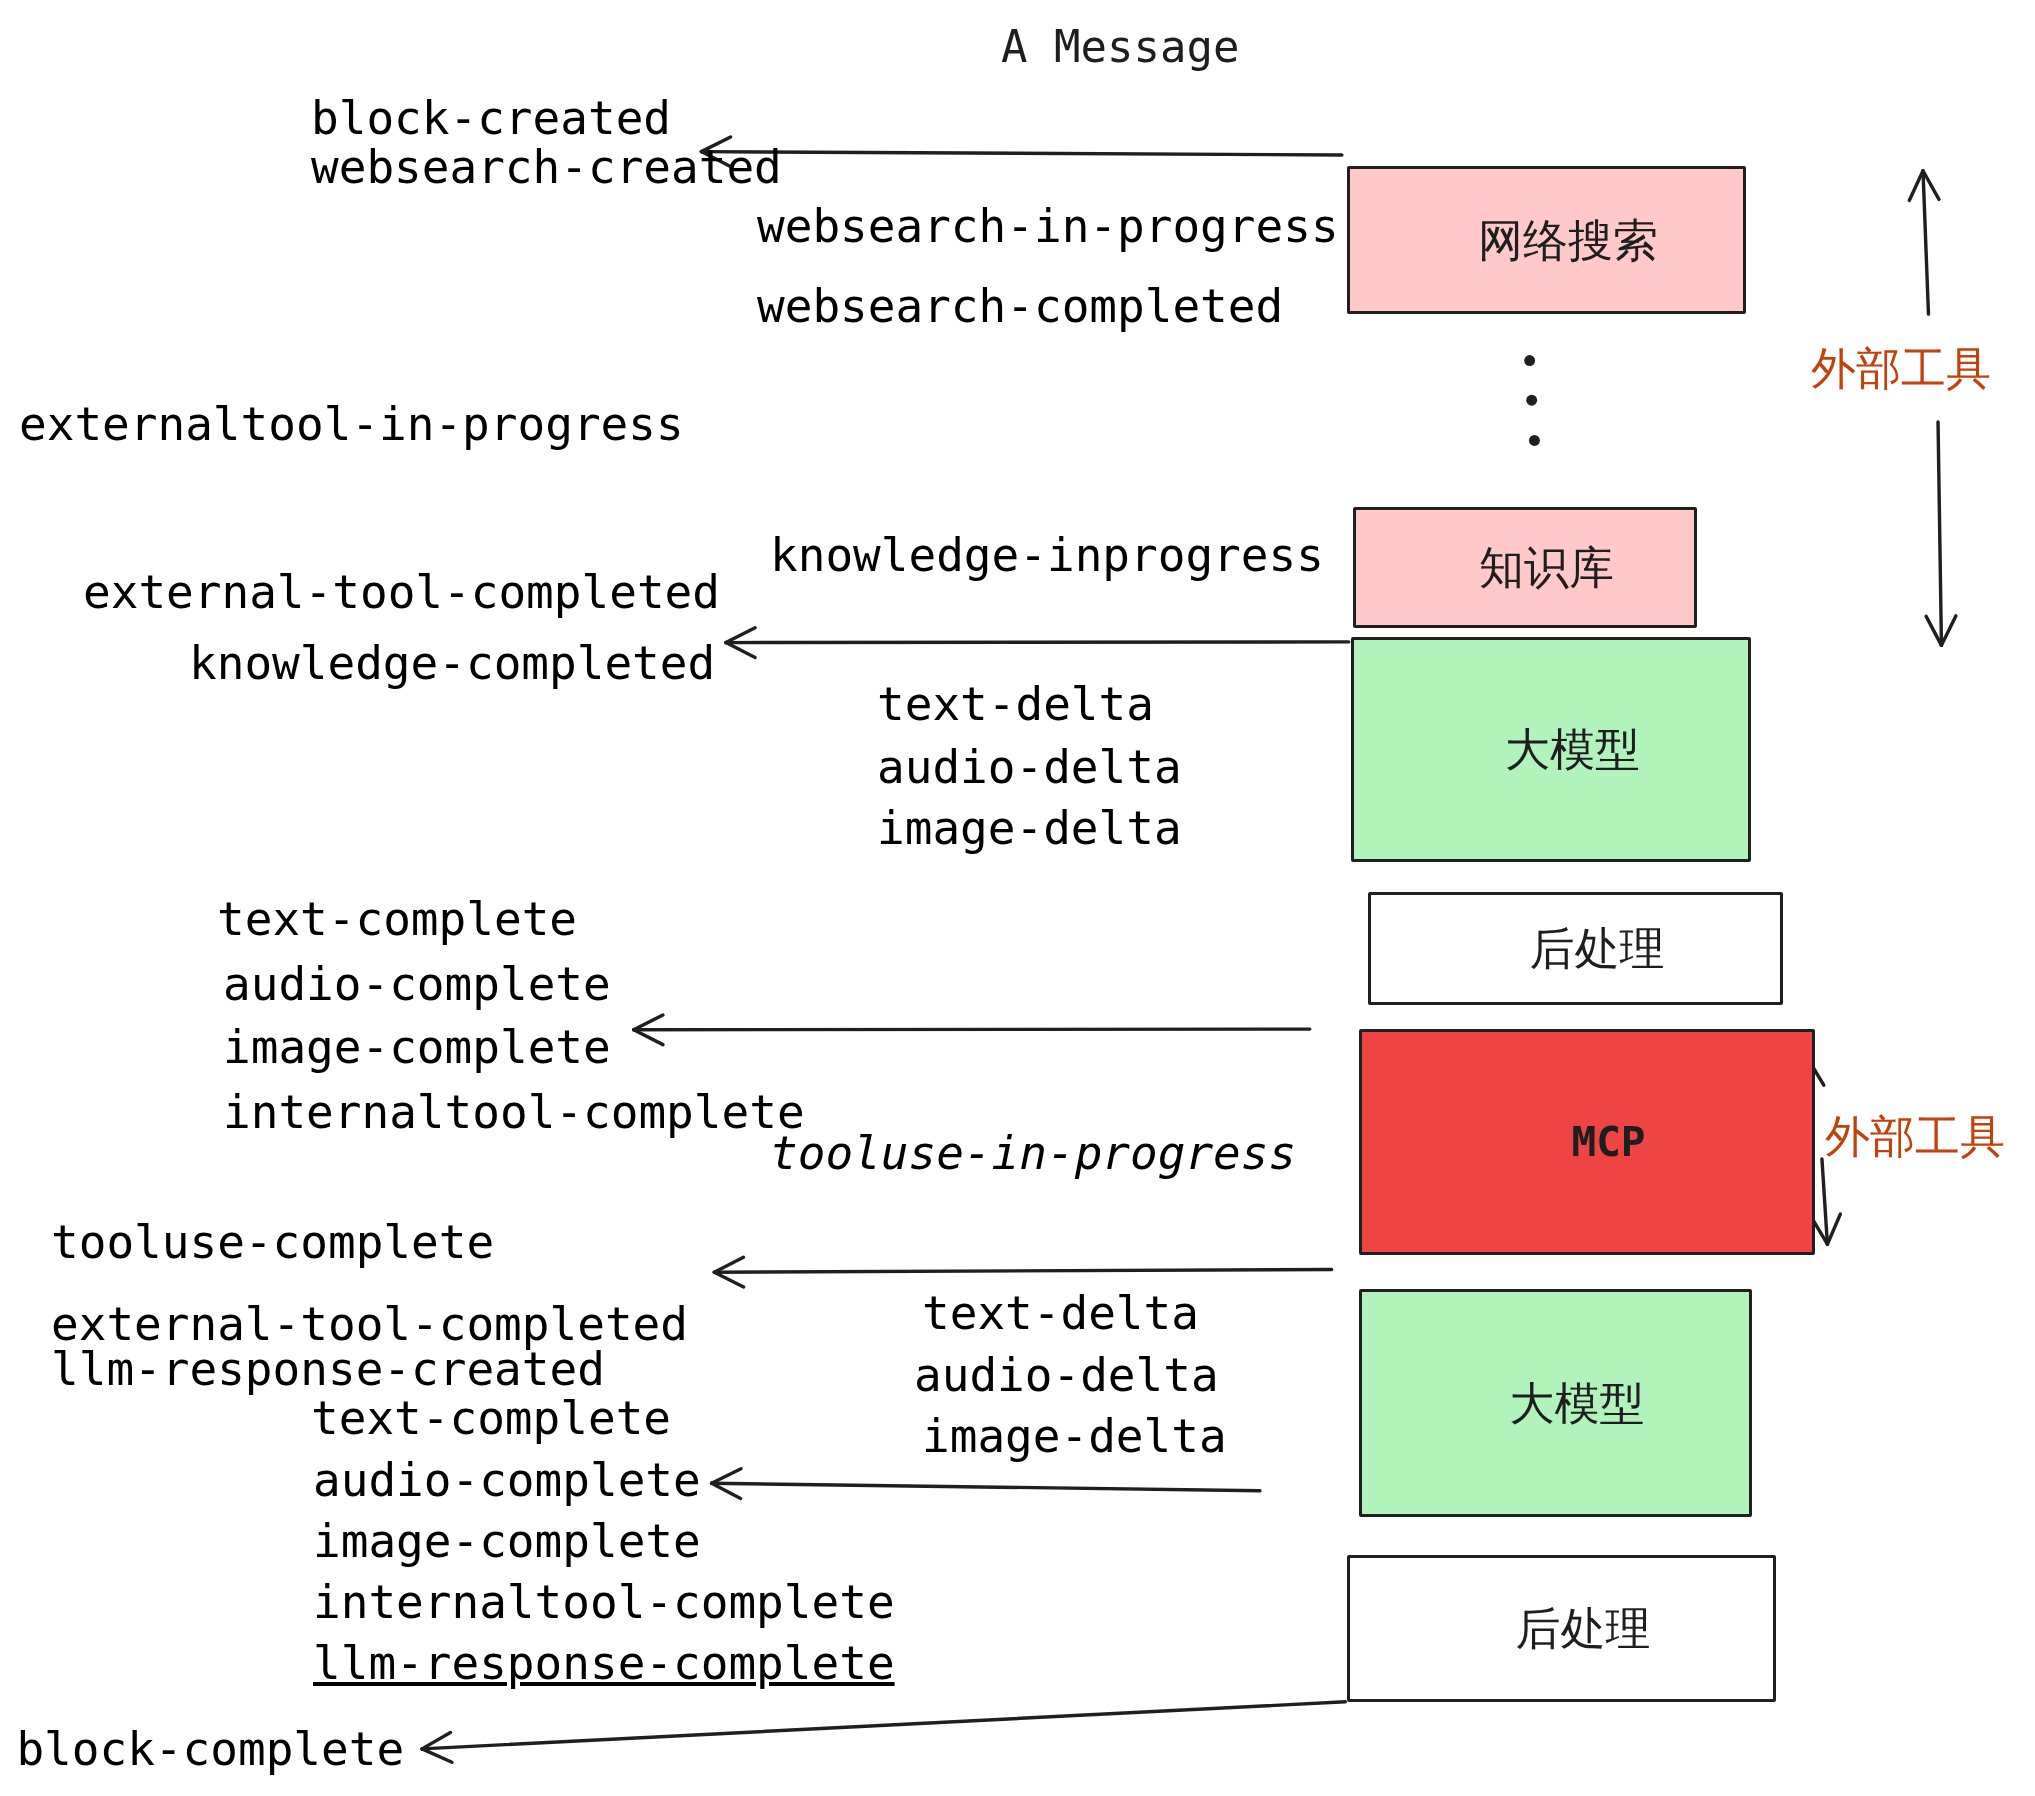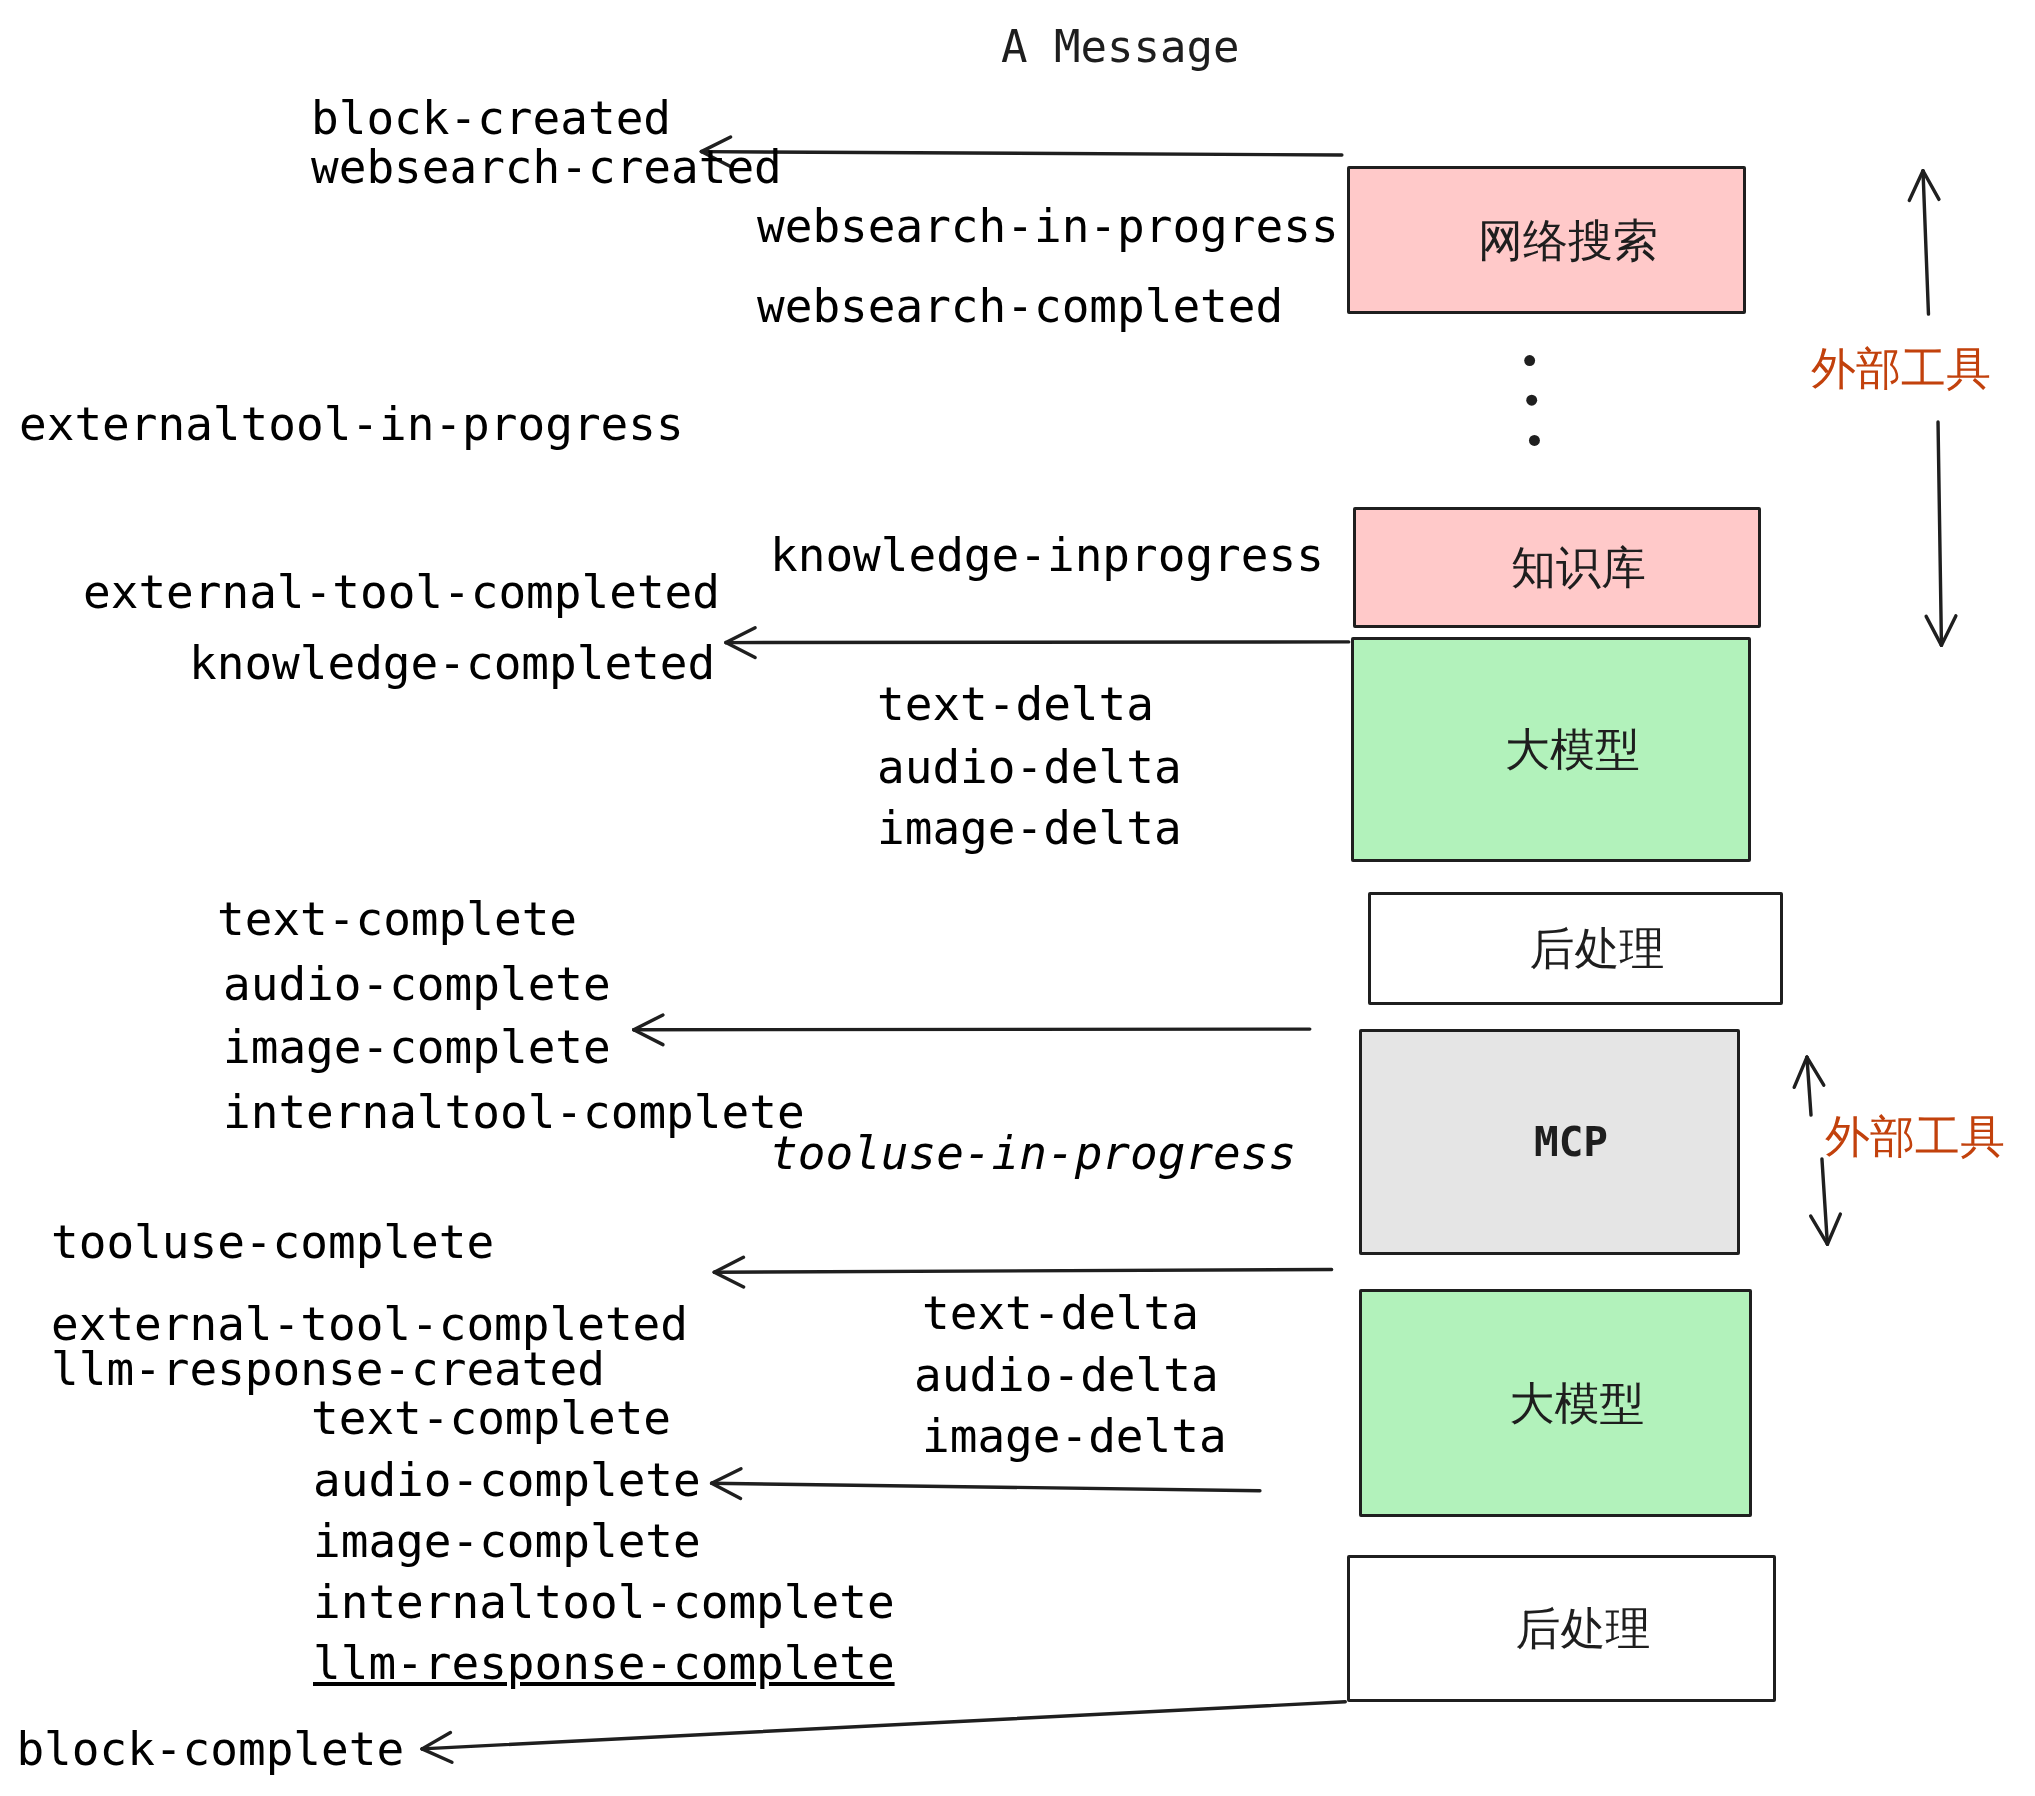--- a/index.html
+++ b/index.html
@@ -90,30 +90,30 @@
       </g>
       <circle cx="2240" cy="528" r="8" fill="#1f1f1f"></circle>
       <circle cx="2243" cy="586" r="8" fill="#1f1f1f"></circle>
       <circle cx="2247" cy="645" r="8" fill="#1f1f1f"></circle>
     </svg>
   <div class="title" id="diagram-title" style="left:973px;top:24.6px;margin-left:28px;">A Message</div>
   <div id="boxes-layer">
       <div class="box" style="left: 1347px; top: 166px; width: 399px; height: 148px; background: rgb(255, 201, 201);">
         <span class="box-label">网络搜索</span>
       </div>
-      <div class="box" style="left: 1353px; top: 507px; width: 408px; height: 121px; background: rgb(255, 201, 201);">
+      <div class="box" style="left: 1353px; top: 507px; width: 344px; height: 121px; background: rgb(255, 201, 201);">
         <span class="box-label">知识库</span>
       </div>
       <div class="box" style="left: 1351px; top: 637px; width: 400px; height: 225px; background: rgb(178, 242, 187);">
         <span class="box-label">大模型</span>
       </div>
       <div class="box" style="left: 1368px; top: 892px; width: 415px; height: 113px; background: rgb(255, 255, 255);">
         <span class="box-label">后处理</span>
       </div>
-      <div class="box" style="left: 1359px; top: 1029px; width: 381px; height: 226px; background: #e5e5e5;">
+      <div class="box" style="left: 1359px; top: 1029px; width: 456px; height: 226px; background: #ef4444;">
         <span class="box-label mono">MCP</span>
       </div>
       <div class="box" style="left: 1359px; top: 1289px; width: 393px; height: 228px; background: rgb(178, 242, 187);">
         <span class="box-label">大模型</span>
       </div>
       <div class="box" style="left: 1347px; top: 1555px; width: 429px; height: 147px; background: rgb(255, 255, 255);">
         <span class="box-label">后处理</span>
       </div>
     </div>
   <div id="events-layer">

